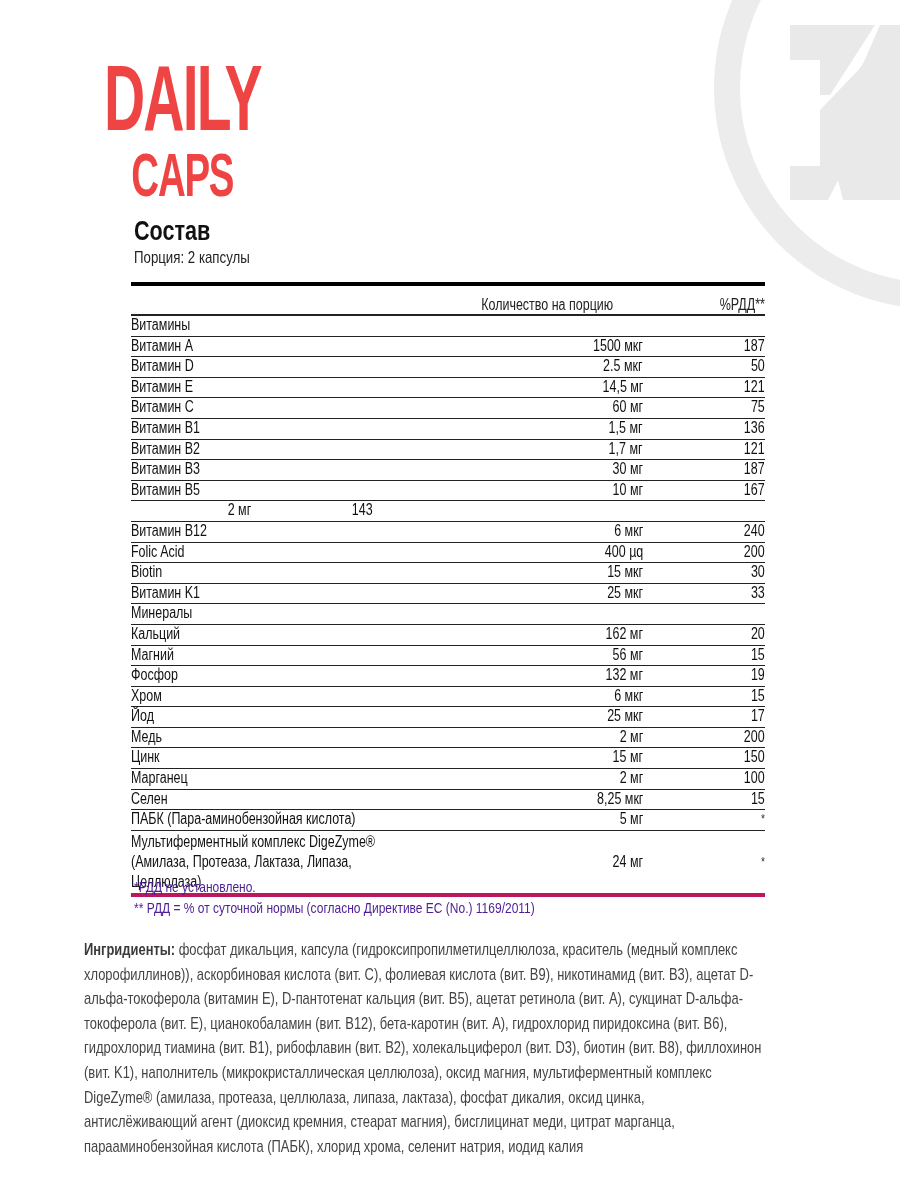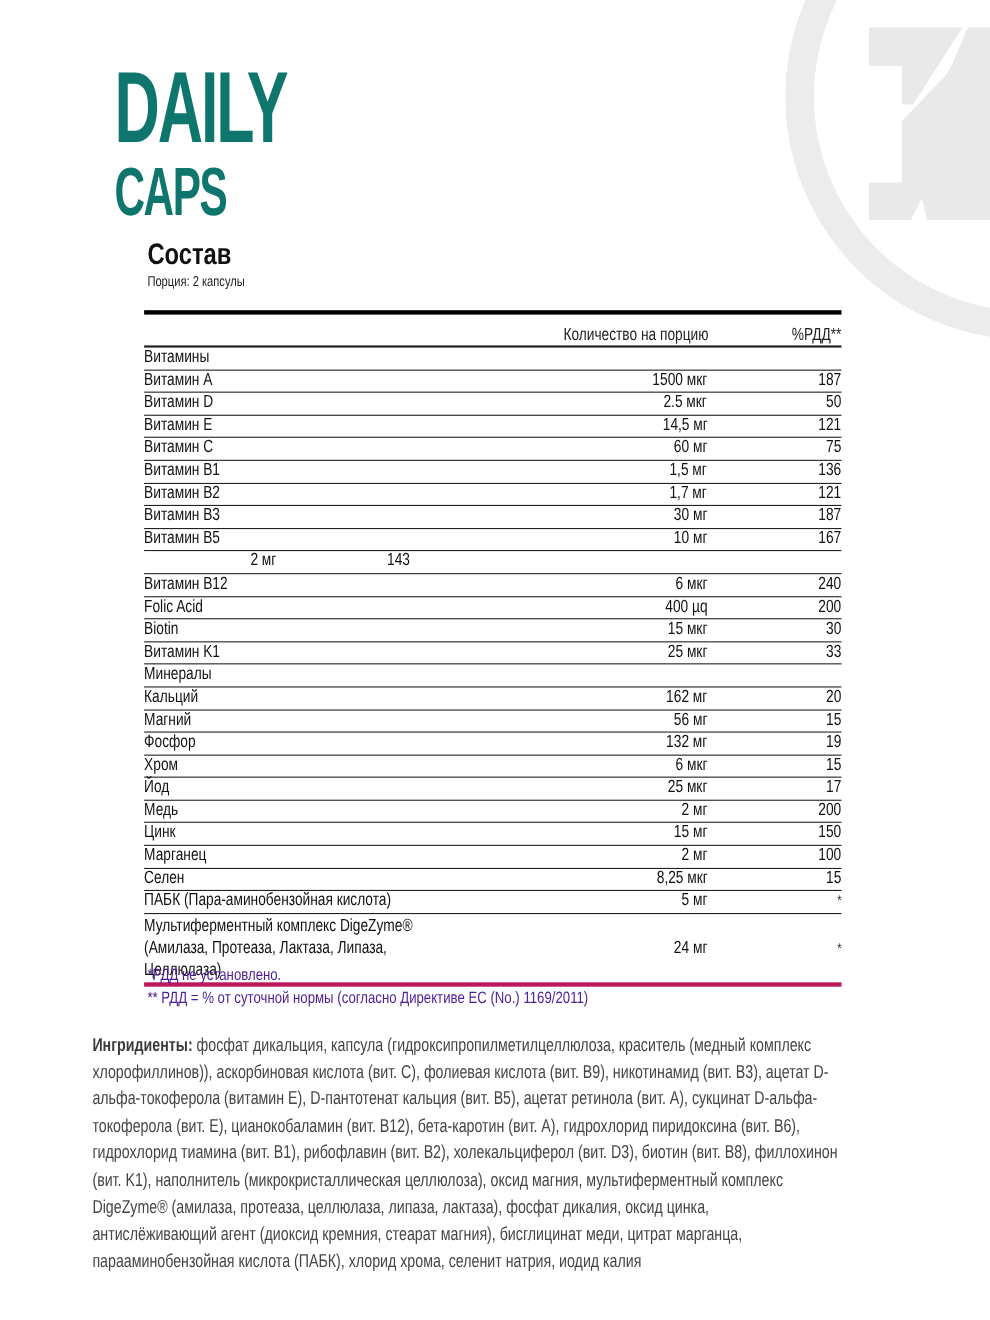--- a/index.html
+++ b/index.html
@@ -1,42 +1,42 @@
 <!DOCTYPE html>
 <html><head>
   <meta charset="utf-8">
   <style>
     html, body { margin: 0; padding: 0; background: #ffffff; }
     body { width: 900px; height: 1200px; position: relative; overflow: hidden;
            font-family: "Liberation Sans", sans-serif; color: #111; }
 
     .logo-watermark { position: absolute; left: 0; top: 0; width: 900px; height: 400px; pointer-events: none; }
 
-    .brand { position: absolute; left: 104px; top: 52px; color: #0f766e;
+    .brand { position: absolute; left: 104px; top: 52px; color: #ef4444;
              font-family: "Liberation Sans", sans-serif; font-weight: bold; line-height: 1;
-             transform-origin: left top; }
+             transform-origin: left top; text-align: center; }
     .brand-line1 { font-size: 92px; letter-spacing: -3px; transform: scaleX(0.62); transform-origin: left top; display: block; height: 88px; }
     .brand-line2 { font-size: 62px; letter-spacing: -2px; transform: scaleX(0.62); transform-origin: left top; display: block; margin-top: 4px; }
 
     .narrow { display: inline-block; transform: scaleX(0.78); transform-origin: left center; white-space: nowrap; }
 
     .section-title { position: absolute; left: 134px; top: 216px; font-size: 27px; font-weight: bold; color: #111; }
     .section-title .narrow { transform: scaleX(0.8); }
-    .serving { position: absolute; left: 134px; top: 248px; font-size: 13px; color: #222; }
+    .serving { position: absolute; left: 134px; top: 248px; font-size: 17px; color: #222; }
 
     .facts { position: absolute; left: 131px; top: 282px; width: 634px; }
     .facts .top-rule { height: 4px; background: #000; }
     .facts .hdr { height: 28px; display: flex; align-items: flex-end; border-bottom: 2px solid #222; font-size: 16px; color: #222; }
     .row { display: flex; align-items: flex-start; height: 19.6px; border-bottom: 1.5px solid #222; font-size: 16px; line-height: 18px; color: #111; }
     .row.cat { height: 19.6px; }
     .col-name { flex: 1 1 auto; overflow: visible; white-space: nowrap; }
     .col-amt { width: 120px; text-align: right; margin-right: 1px; white-space: nowrap; }
     .col-rdd { width: 121px; text-align: right; white-space: nowrap; }
     .hdr .col-amt { width: 220px; text-align: right; margin-right: 0; }
-    .hdr .col-rdd { width: 121px; }
+    .hdr .col-rdd { width: 121px; margin-left: 31px; }
     .row .r { display: inline-block; transform: scaleX(0.78); transform-origin: right center; }
     .row .l { display: inline-block; transform: scaleX(0.78); transform-origin: left center; }
     .row.multi { height: 62px; align-items: center; border-bottom: 4px solid #be185d; }
     .row.multi .col-name { line-height: 20px; white-space: normal; }
     .row.multi .col-name .l { white-space: nowrap; display: block; }
     .ast { font-size: 13px; color: #333; }
 
     .footnotes { position: absolute; left: 134px; top: 876px; font-size: 15px; color: #4c1d95; line-height: 21px; }
     .footnotes .l { display: inline-block; transform: scaleX(0.8); transform-origin: left center; white-space: nowrap; }
 

